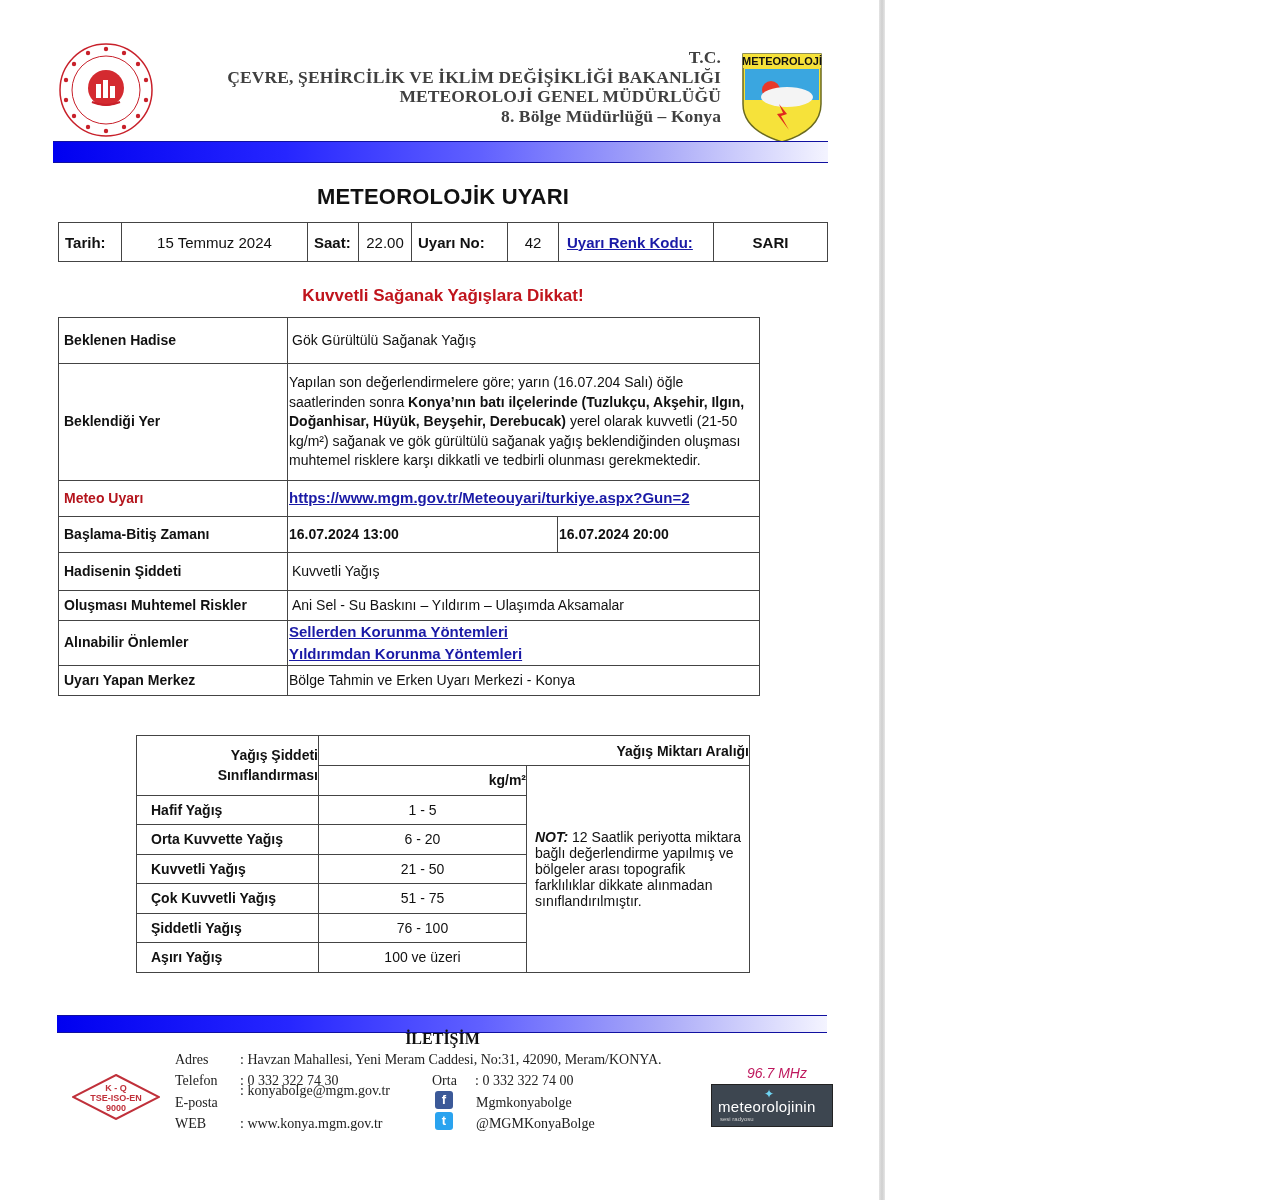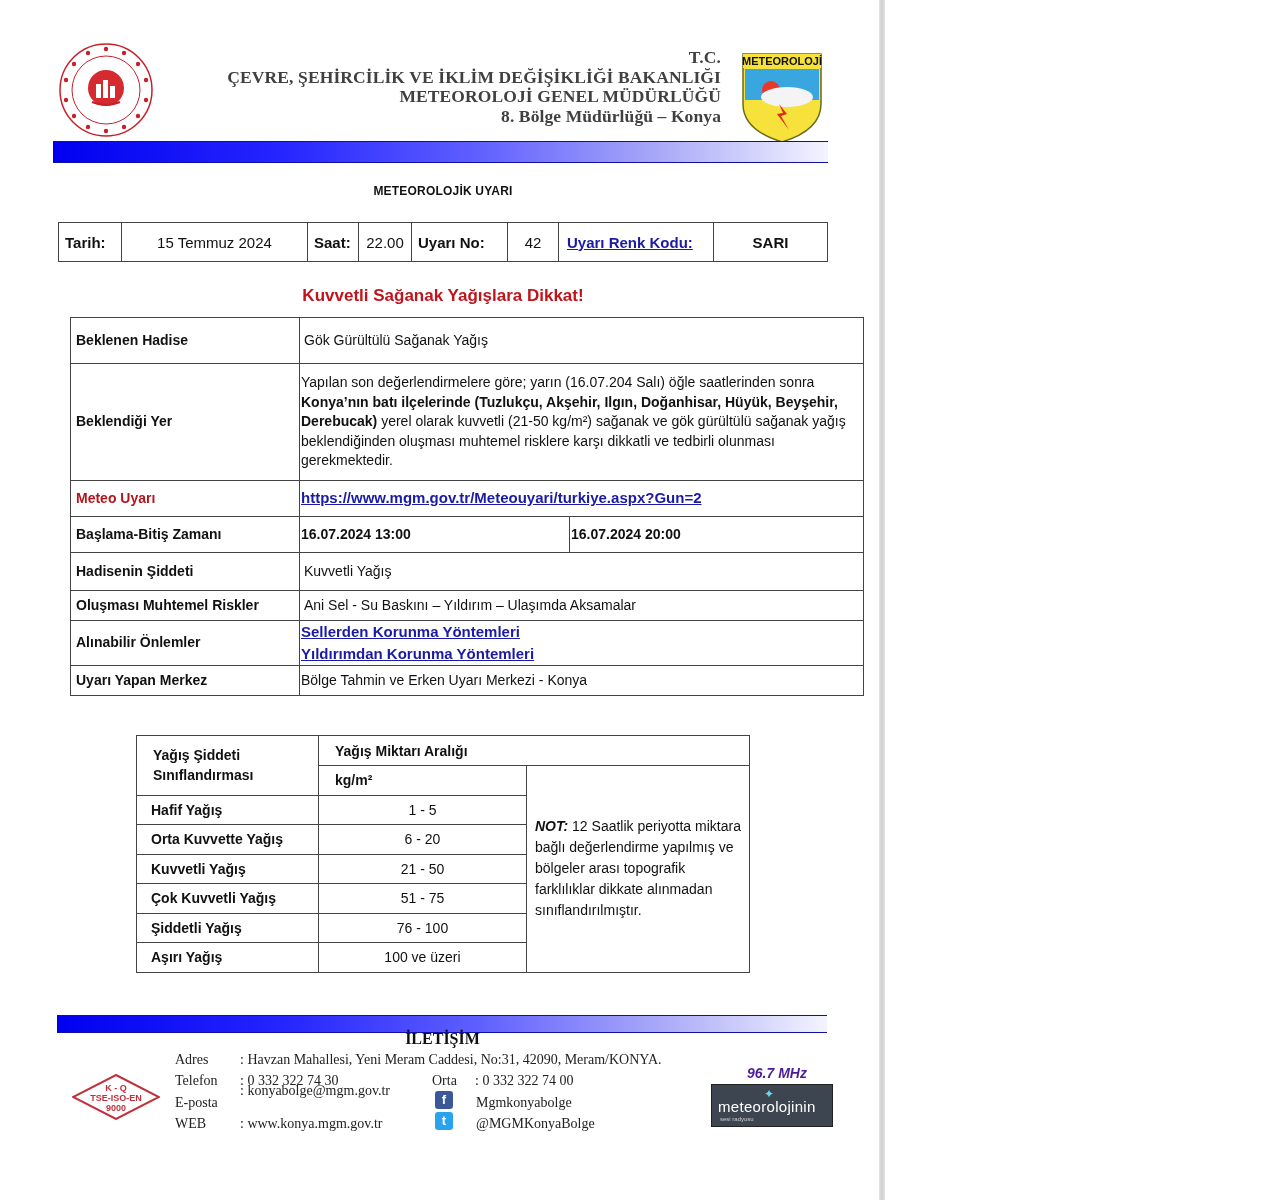--- a/index.html
+++ b/index.html
@@ -17,59 +17,59 @@
   .hdr-title div { font-size: 17.5px; line-height: 19.5px; letter-spacing: 0.1px; }
   .logo-left { position: absolute; left: 58px; top: 42px; width: 96px; height: 96px; }
   .logo-right { position: absolute; left: 741px; top: 52px; width: 82px; height: 92px; }
 
   .grad-bar { position: absolute; left: 53px; height: 22px; border-top: 1px solid #1010a0; border-bottom: 1px solid #1010a0;
     background: linear-gradient(to right, #0000f0 0%, #2626ff 30%, #6060ff 55%, #a8a8f8 78%, #f4f4ff 100%); }
   .grad-bar.top { top: 141px; width: 775px; }
   .grad-bar.bottom { top: 1015px; left: 57px; width: 770px; height: 18px; }
 
   .doc-heading { position: absolute; left: 58px; top: 184px; width: 770px; text-align: center;
-    font-size: 12px; font-weight: bold; letter-spacing: 0.2px; }
+    font-size: 22px; font-weight: bold; letter-spacing: 0.2px; }
 
   
   table { border-collapse: collapse; }
   .t-info { position: absolute; left: 58px; top: 222px; width: 770px; height: 40px; }
   .t-info td { border: 1.5px solid #444; font-size: 15px; height: 38px; padding: 0 6px; }
   .t-info .b { font-weight: bold; }
   .t-info .c { text-align: center; }
   .link { color: #1a1aa6; text-decoration: underline; font-weight: bold; }
 
   .alert-title { position: absolute; left: 58px; top: 286px; width: 770px; text-align: center;
     color: #c0141c; font-weight: bold; font-size: 17px; }
 
   
-  .t-detail { position: absolute; left: 70px; top: 317px; width: 794px; }
+  .t-detail { position: absolute; left: 58px; top: 317px; width: 702px; }
   .t-detail td { border: 1.5px solid #444; font-size: 14px; vertical-align: middle; line-height: 19.5px; }
   .t-detail td.lbl { width: 229px; padding-left: 5px; font-weight: bold; }
   .t-detail td.val { padding-left: 3px; }
   .red { color: #b4141c; }
   .bold { font-weight: bold; }
   .t-detail .link { font-size: 15px; }
 
   
   .t-class { position: absolute; left: 136px; top: 735px; width: 614px; }
   .t-class td { border: 1.5px solid #444; font-size: 14px; font-weight: bold; height: 29.5px; }
   .t-class td.name { width: 182px; padding-left: 14px; }
   .t-class td.range { width: 208px; text-align: center; font-weight: normal; }
-  .t-class td.hd { text-align: left; font-weight: bold; padding-left: 16px; }
-  .t-class td.note { vertical-align: middle; padding: 0 8px; font-weight: normal; line-height: 21px; }
+  .t-class td.hd { text-align: right; font-weight: bold; }
+  .t-class td.note { vertical-align: middle; padding: 0 8px; font-weight: normal; line-height: 16px; }
   .t-class td.note i { font-weight: bold; }
 
   
   .contact-title { position: absolute; left: 330px; top: 1030px; width: 225px; text-align: center;
     font-family: "Liberation Serif", serif; font-weight: bold; font-size: 16px; }
   .contact { position: absolute; font-family: "Liberation Serif", serif; font-size: 14px; color: #222; }
   .contact .row { position: absolute; white-space: nowrap; }
   .kq-logo { position: absolute; left: 72px; top: 1074px; width: 88px; height: 46px; }
   .radio { position: absolute; left: 711px; top: 1065px; width: 122px; height: 62px; }
-  .radio .mhz { position: absolute; left: 36px; top: 0; color: #4c1d95; font-weight: bold; font-style: italic;
+  .radio .mhz { position: absolute; left: 36px; top: 0; color: #be185d; font-weight: normal; font-style: italic;
     font-size: 14px; font-family: "Liberation Sans", sans-serif; }
   .radio .box { position: absolute; left: 0; top: 19px; width: 122px; height: 43px; background: #3d4650; border: 1px solid #222; }
   .radio .brand { position: absolute; left: 6px; top: 13px; color: #fff; font-size: 15px; letter-spacing: 0.3px; }
   .radio .sub { position: absolute; left: 8px; top: 31px; color: #cfcfcf; font-size: 6px; }
   .sicon { display: inline-block; width: 18px; height: 18px; border-radius: 3px; color: #fff; font-weight: bold;
     font-family: "Liberation Sans", sans-serif; text-align: center; font-size: 13px; line-height: 18px; }
 </style>
 </head>
 <body>
 

